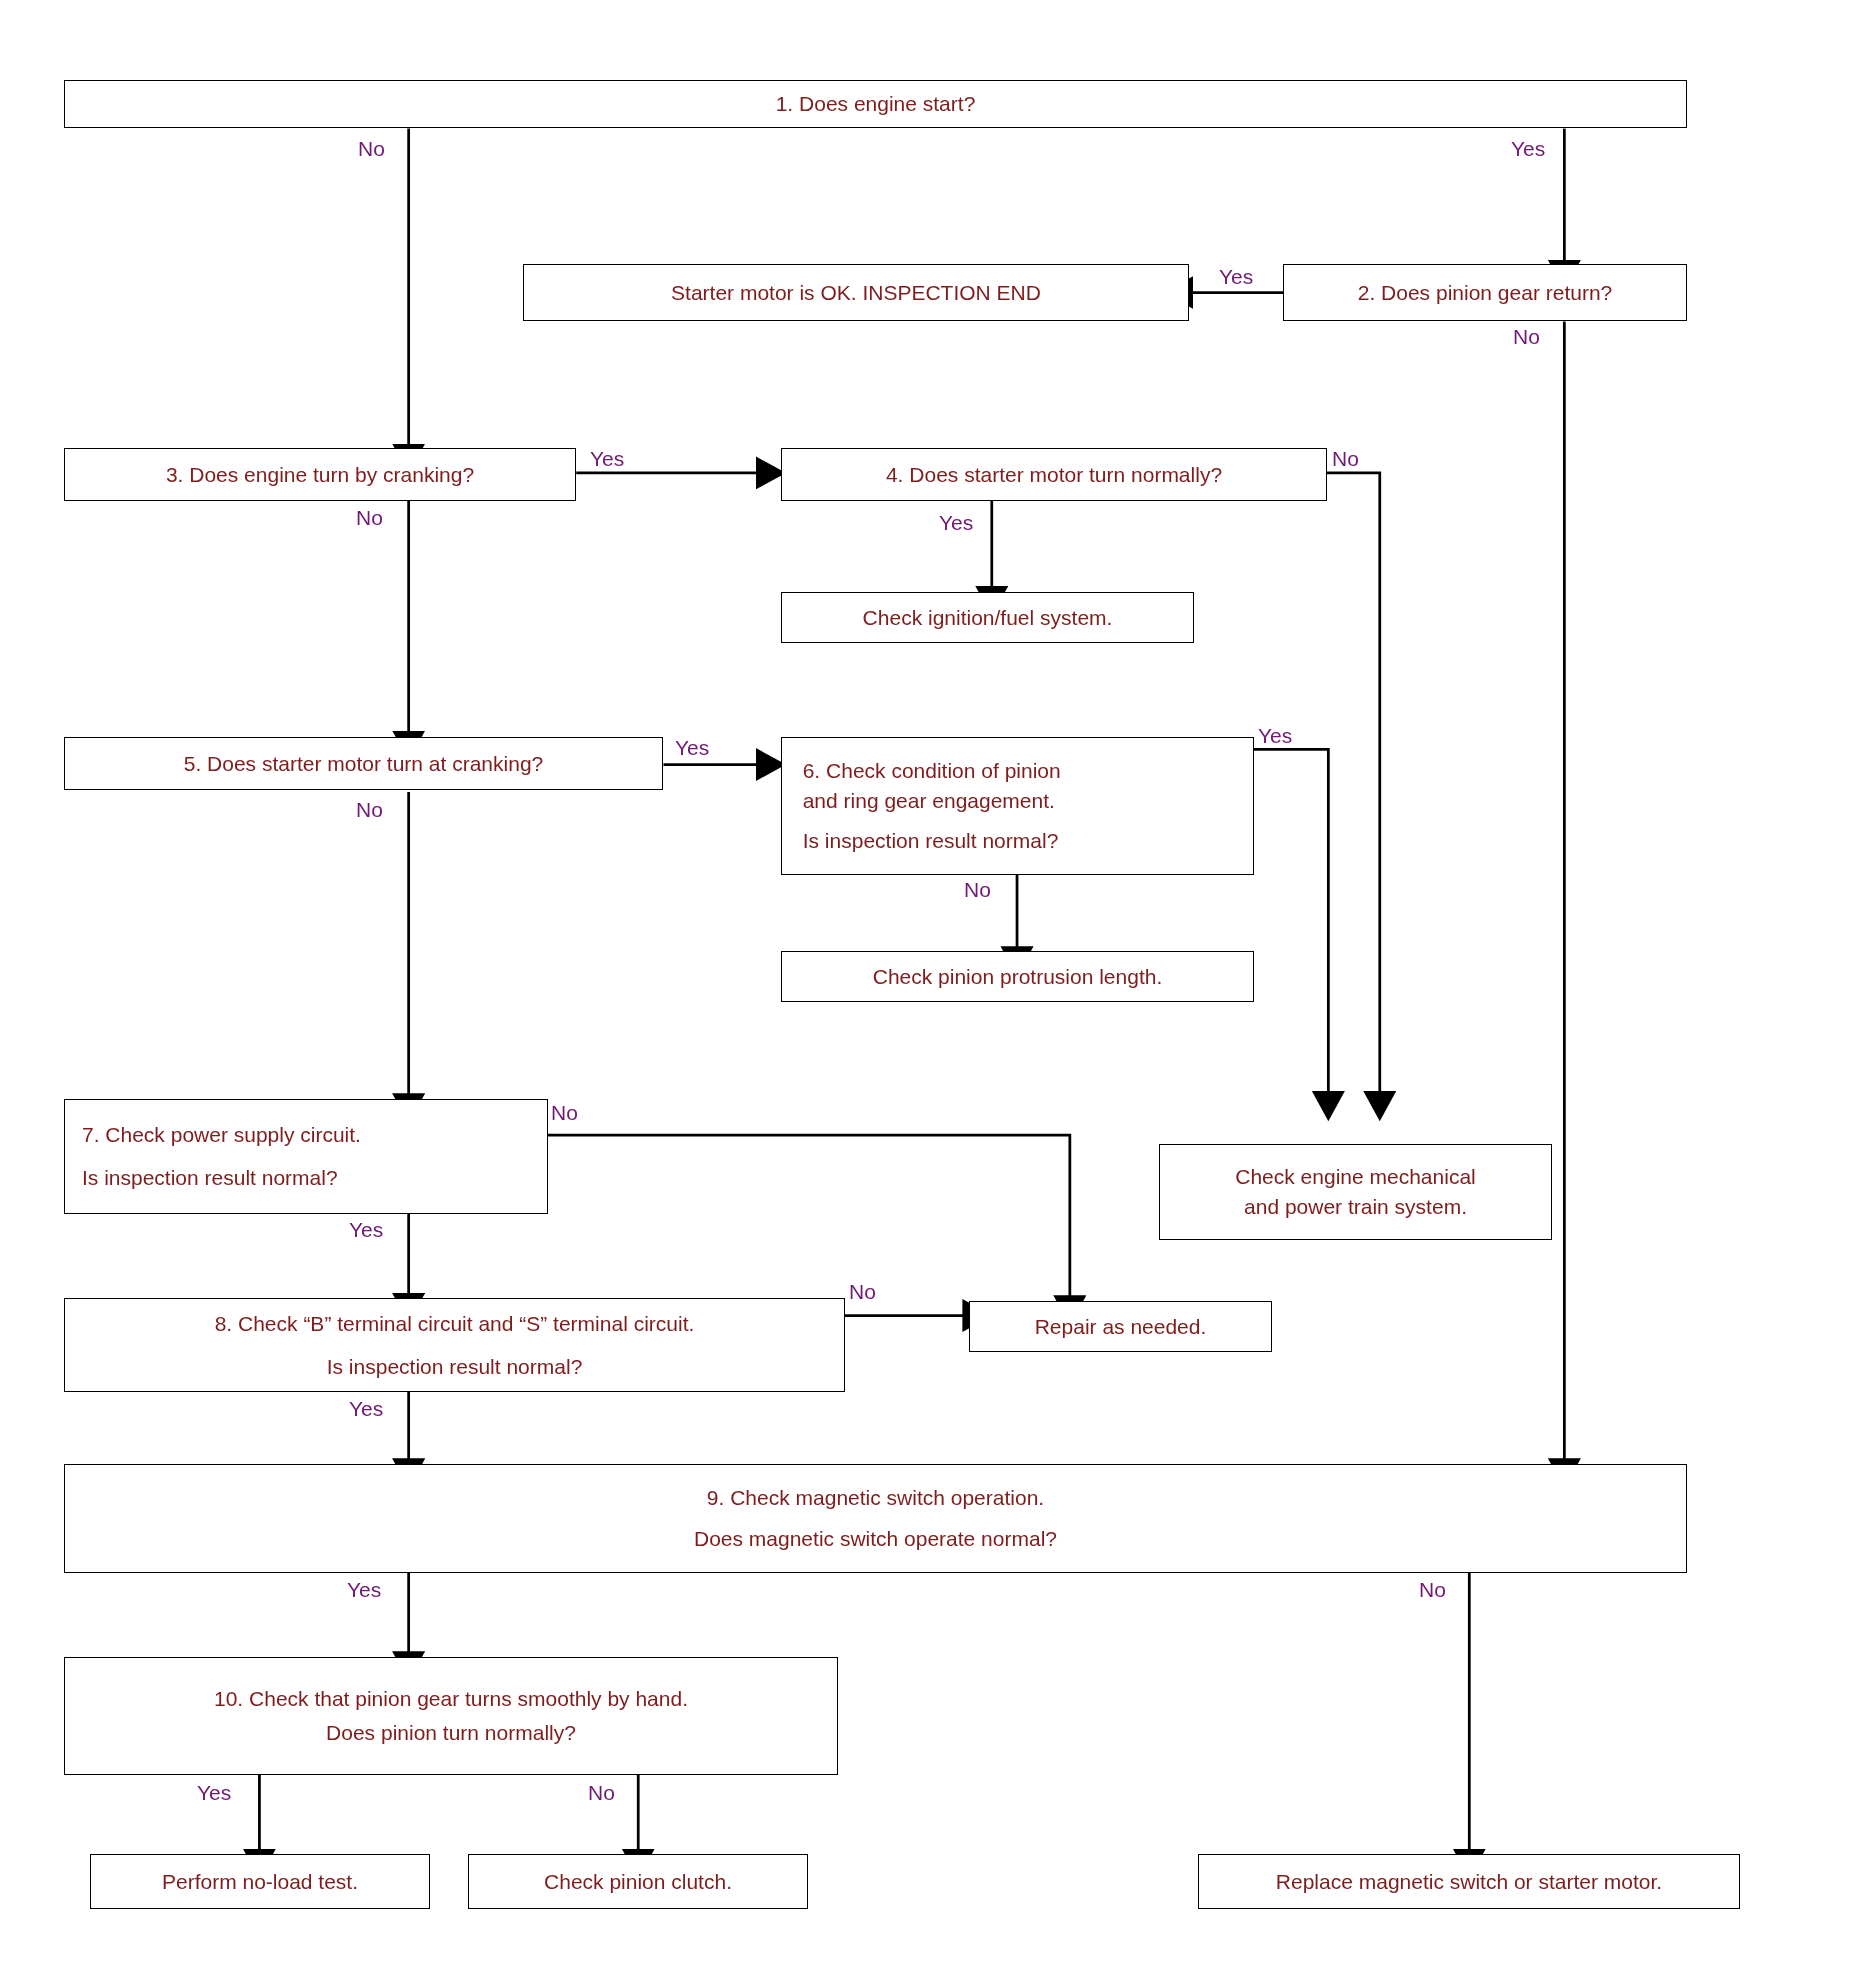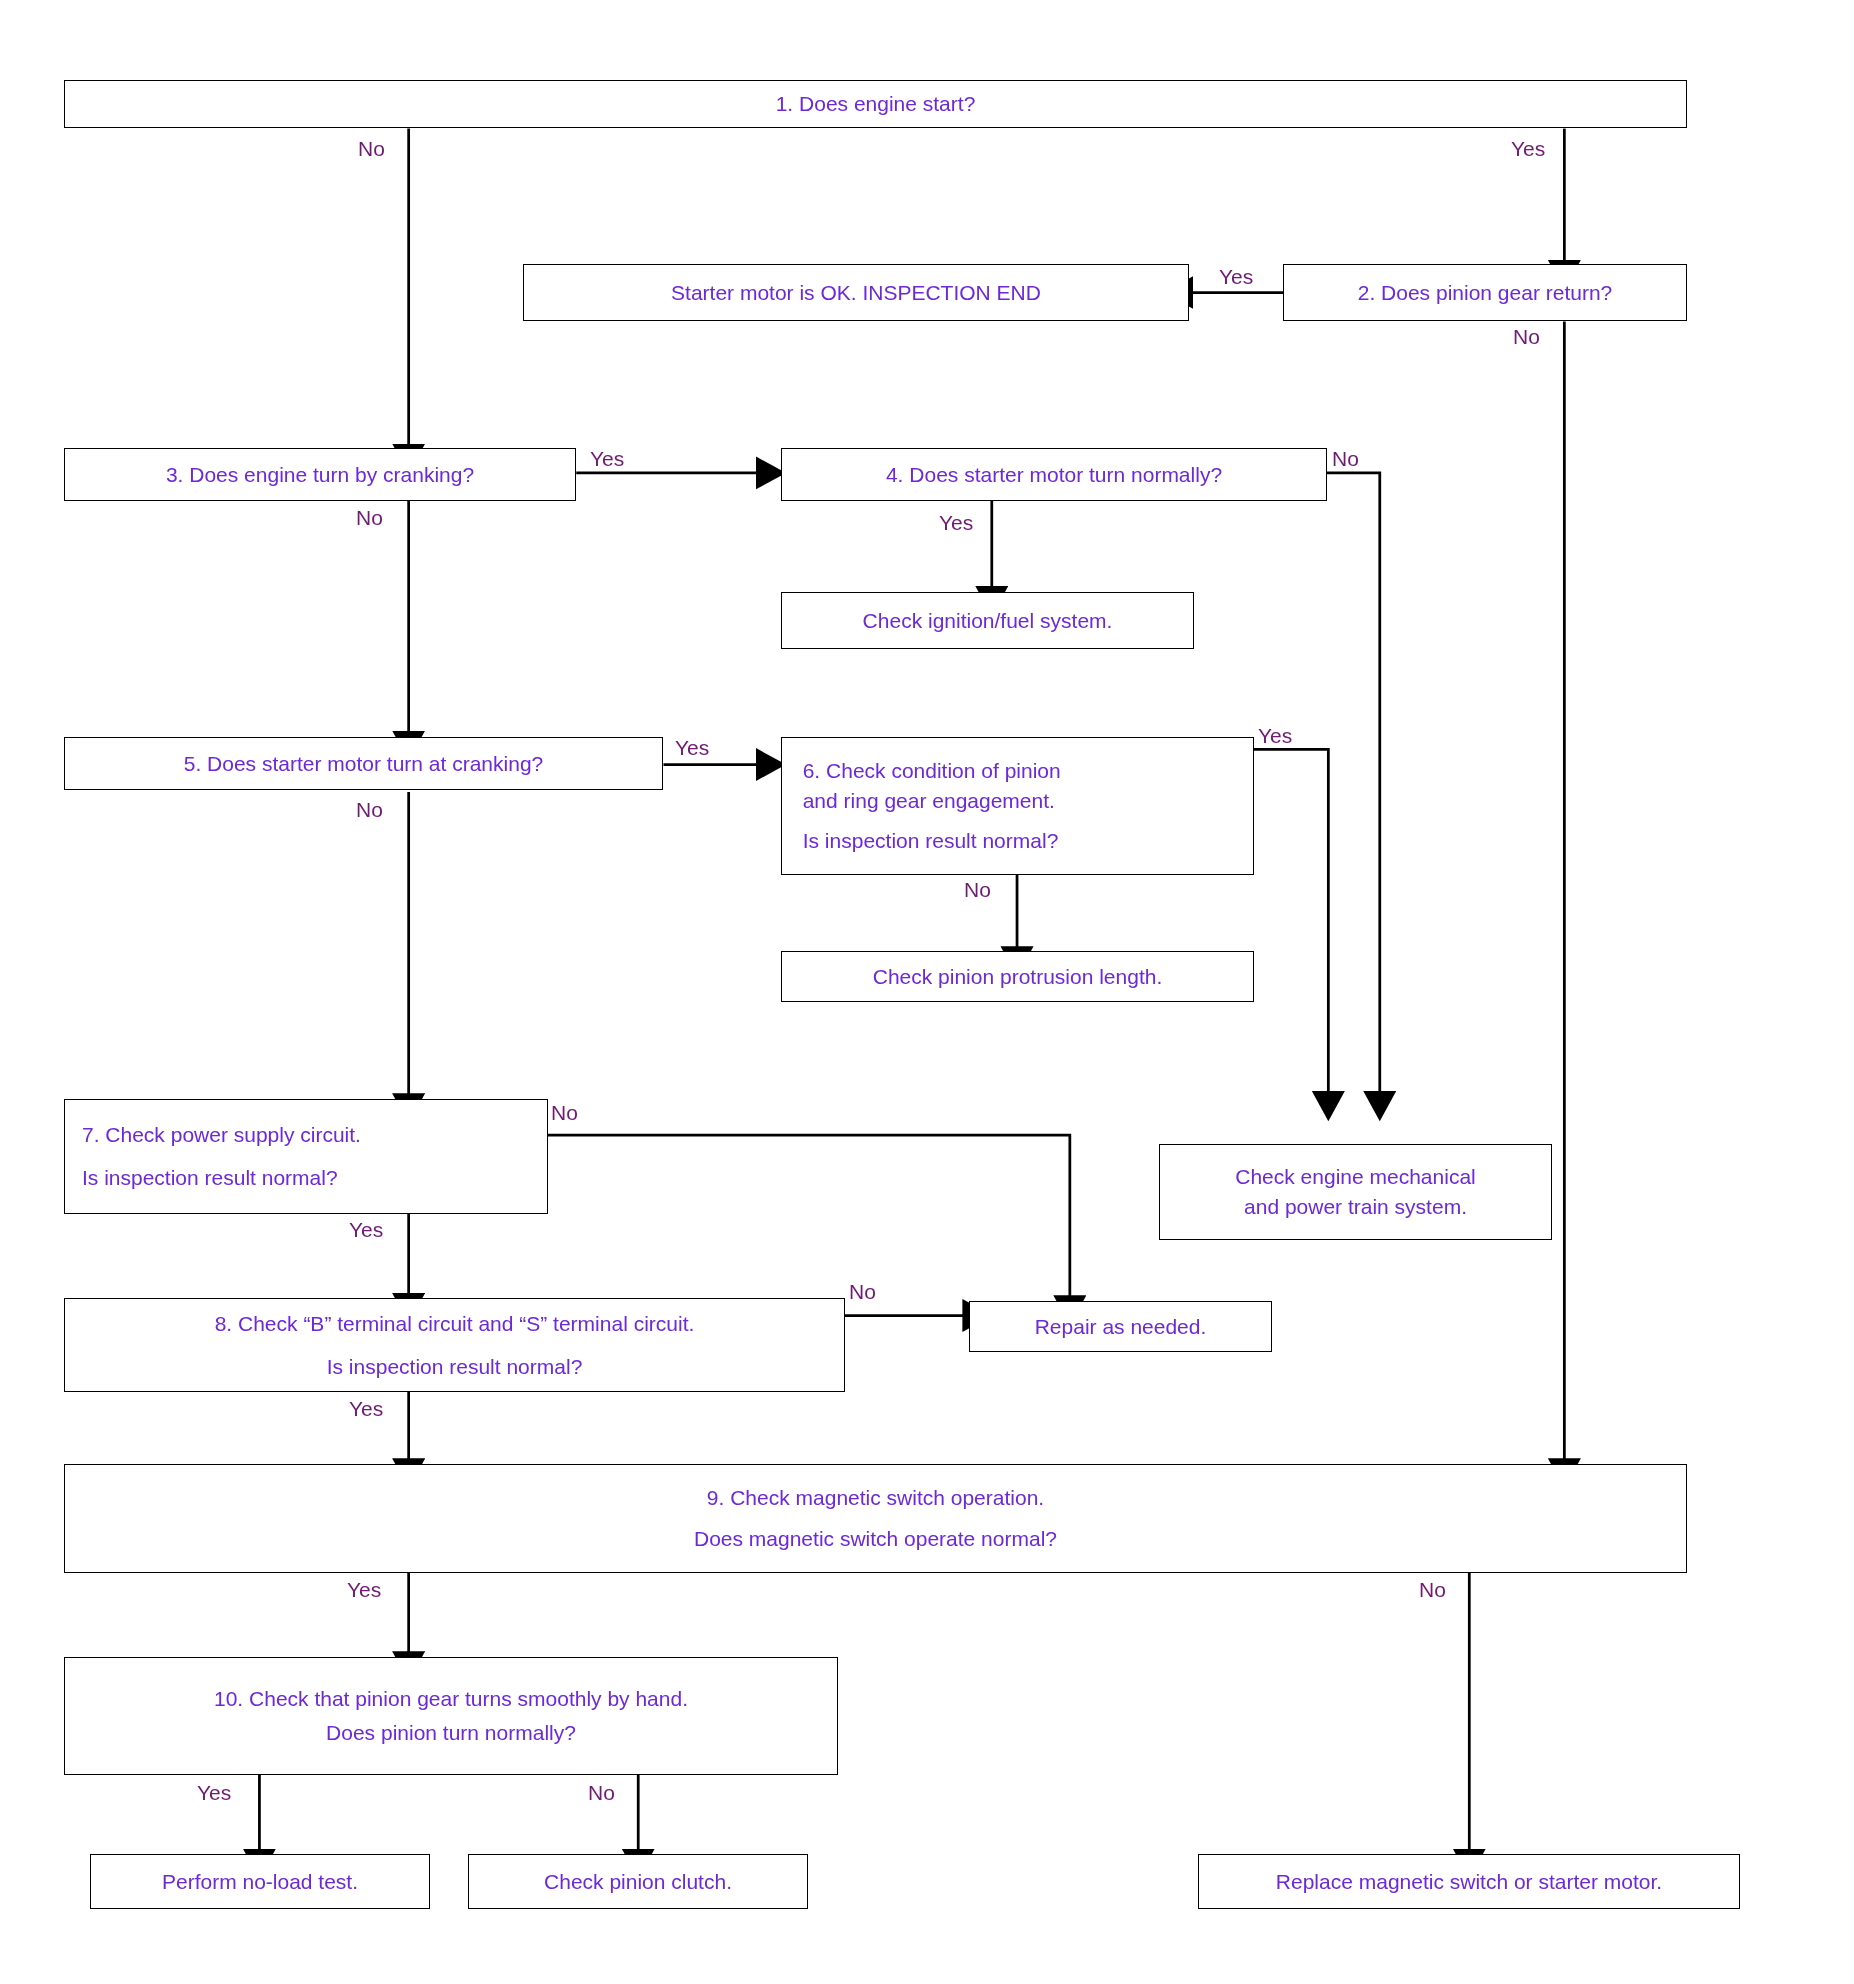--- a/index.html
+++ b/index.html
@@ -1,21 +1,21 @@
 <!DOCTYPE html>
 <html style="font-size:7.3px"><head>
 <meta charset="utf-8">
 <style>
   html,body{margin:0;padding:0;background:#ffffff;}
   body{font-family:"Liberation Sans", sans-serif;}
   #stage{position:relative;width:1855px;height:1985px;background:#fff;overflow:hidden;}
   svg#wires{position:absolute;left:0;top:0;width:1855px;height:1985px;}
   .node{position:absolute;box-sizing:border-box;border:1.4px solid #000;background:#fff;
         display:flex;flex-direction:column;align-items:center;justify-content:center;
-        color:#6d28d9;font-size:21px;line-height:1.42;text-align:center;}
+        color:#7f1d1d;font-size:21px;line-height:1.42;text-align:center;}
   .node .ln{display:block;white-space:nowrap;}
   .node.left .ln{text-align:left;}
   .edge-label{position:absolute;font-size:21px;color:#701a75;white-space:nowrap;line-height:1;}
 </style>
 </head>
 <body>
 
 <div id="stage">
 
   <svg id="wires" viewBox="0 0 4040 4323" xmlns="http://www.w3.org/2000/svg">
@@ -81,21 +81,21 @@
   </div>
 
   <div class="node" style="left:64px;top:448px;width:512px;height:53px;">
     <span class="ln">3. Does engine turn by cranking?</span>
   </div>
 
   <div class="node" style="left:781px;top:448px;width:546px;height:53px;">
     <span class="ln">4. Does starter motor turn normally?</span>
   </div>
 
-  <div class="node" style="left:781px;top:592px;width:413px;height:57px;">
+  <div class="node" style="left:781px;top:592px;width:413px;height:51px;">
     <span class="ln">Check ignition/fuel system.</span>
   </div>
 
   <div class="node" style="left:64px;top:737px;width:599px;height:53px;">
     <span class="ln">5. Does starter motor turn at cranking?</span>
   </div>
 
   <div class="node left" style="left:781px;top:737px;width:473px;height:138px;align-items:flex-start;padding-left:20.7px;">
     <span class="ln">6. Check condition of pinion</span>
     <span class="ln">    and ring gear engagement.</span>

